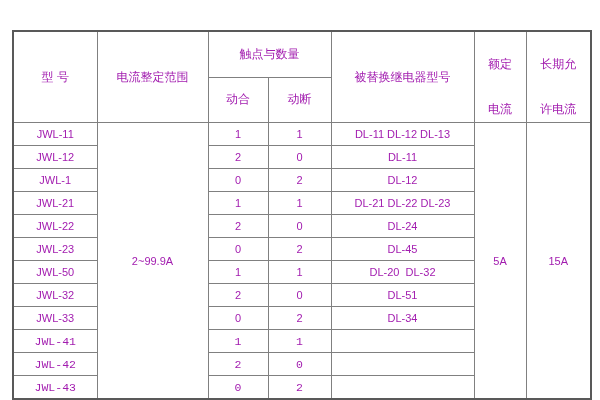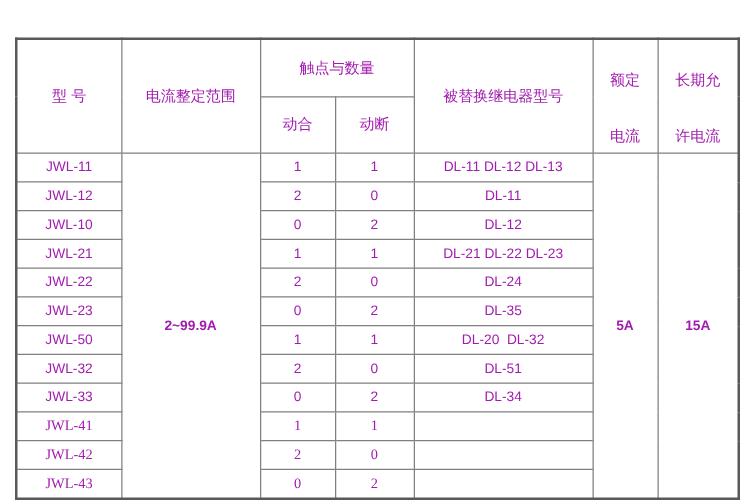--- a/index.html
+++ b/index.html
@@ -42,26 +42,25 @@
     height: 22px;
     white-space: pre;
     margin-left: 48px;
   }
   .two-line span {
     display: block;
     line-height: 25px;
     margin-top: 20px;
   }
   tr.serif-row td {
-    font-family: Liberation Serif, serif;
+    font-family: Liberation Mono, monospace;
     font-size: 11.5px;
   }
   .merged-cell {
     font-size: 11px;
-    font-weight: bold;
   }
 </style>
 </head>
 <body>
 
 <div class="table-wrap">
   <table class="spec-table">
     <colgroup>
       <col style="width:84px">
       <col style="width:111px">
@@ -101,42 +100,42 @@
           <td rowspan="12" class="merged-cell">5A</td>
           <td rowspan="12" class="merged-cell">15A</td>
         </tr>
         <tr>
           <td>JWL-12</td>
           <td>2</td>
           <td>0</td>
           <td>DL-11</td>
         </tr>
         <tr>
-          <td>JWL-10</td>
+          <td>JWL-1</td>
           <td>0</td>
           <td>2</td>
           <td>DL-12</td>
         </tr>
         <tr>
           <td>JWL-21</td>
           <td>1</td>
           <td>1</td>
           <td>DL-21 DL-22 DL-23</td>
         </tr>
         <tr>
           <td>JWL-22</td>
           <td>2</td>
           <td>0</td>
           <td>DL-24</td>
         </tr>
         <tr>
           <td>JWL-23</td>
           <td>0</td>
           <td>2</td>
-          <td>DL-35</td>
+          <td>DL-45</td>
         </tr>
         <tr>
           <td>JWL-50</td>
           <td>1</td>
           <td>1</td>
           <td>DL-20  DL-32</td>
         </tr>
         <tr>
           <td>JWL-32</td>
           <td>2</td>

